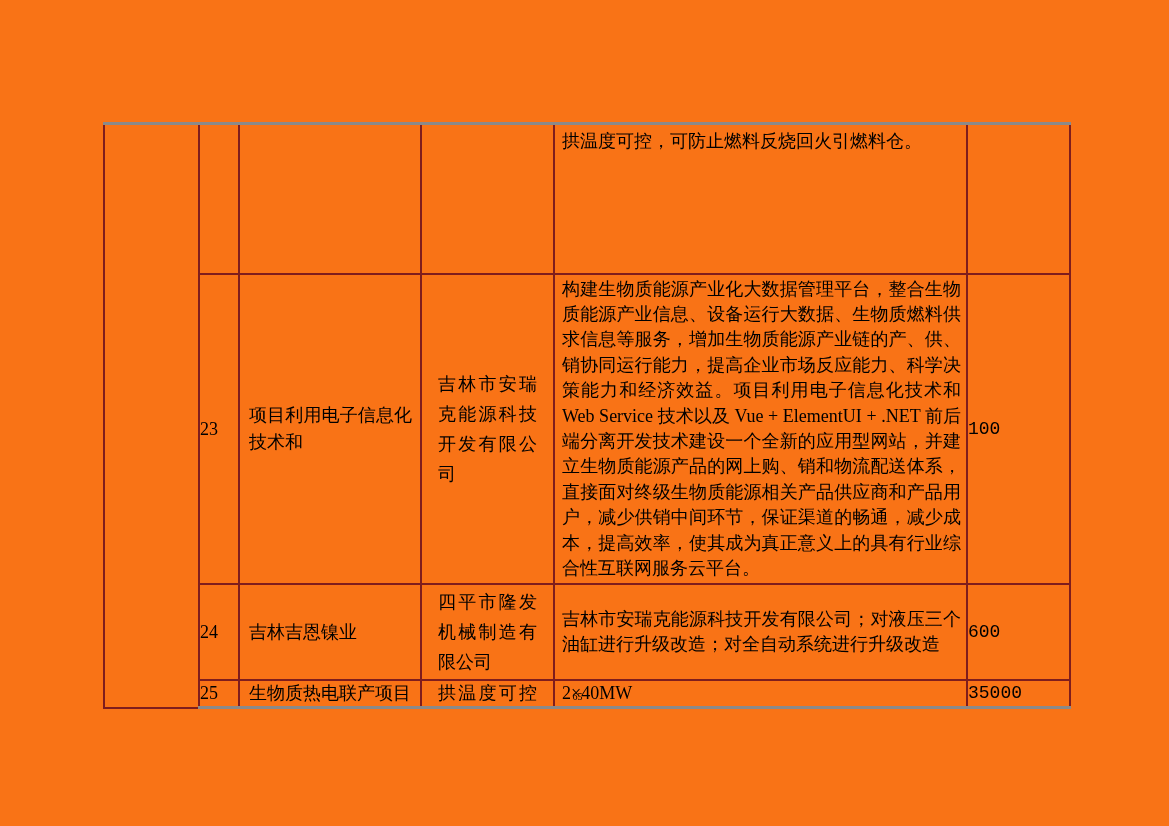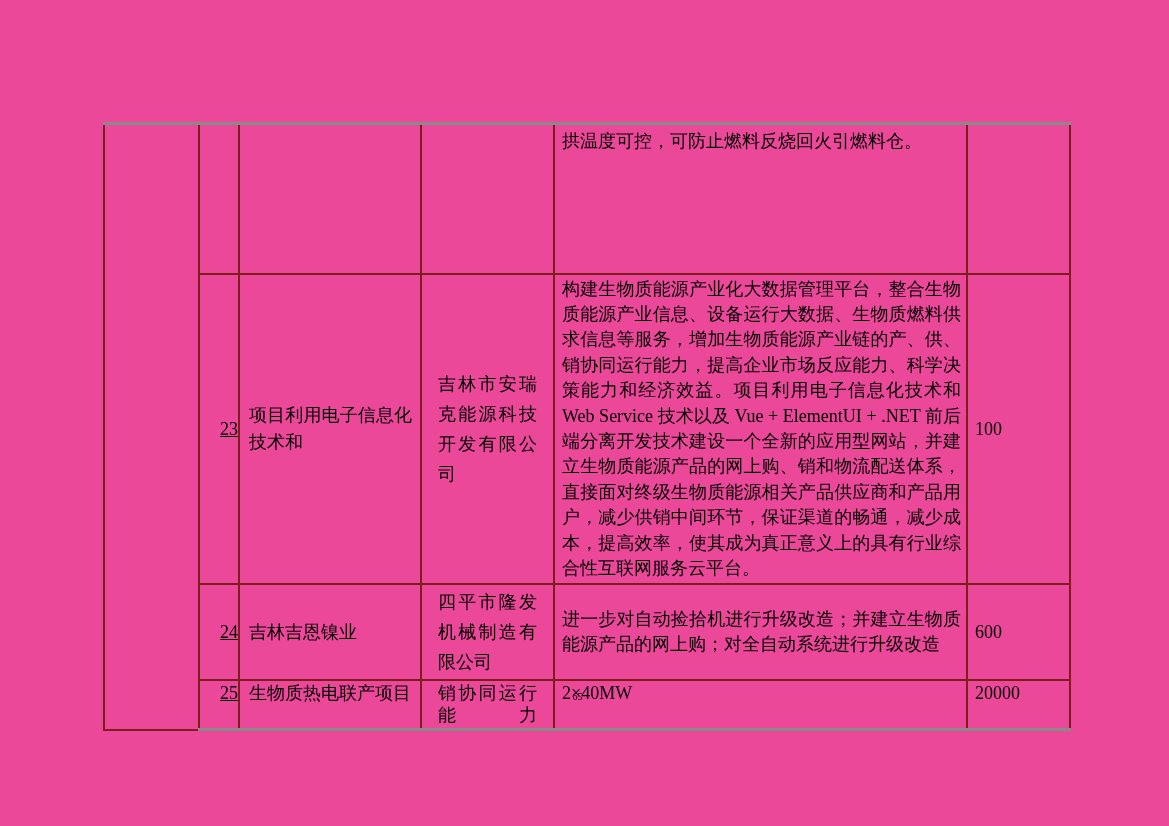--- a/index.html
+++ b/index.html
@@ -1,21 +1,21 @@
 <!DOCTYPE html>
 <html><head>
 <meta charset="utf-8">
 <style>
   * { margin: 0; padding: 0; box-sizing: border-box; }
   html, body { background: #ffffff; }
   .page {
     position: relative;
     width: 1169px;
     height: 826px;
-    background: #ec4899;
+    background: #f97316;
     font-family: "Liberation Serif", "DejaVu Serif", serif;
     color: #000000;
     overflow: hidden;
   }
   table.doc-table {
     position: absolute;
     left: 103px;
     top: 122px;
     width: 966px;
     border-collapse: collapse;
@@ -26,37 +26,37 @@
     font-size: 18px;
     color: #000000;
     overflow: hidden;
     vertical-align: middle;
   }
   
   tr.first-row td { border-top: 3px solid #8a8a8a; }
   tr.last-row td  { border-bottom: 3px solid #8a8a8a; margin-left: 9px; }
 
   td.cell-category { }
-  td.cell-num { text-align: right; line-height: 24px; text-decoration: underline; }
+  td.cell-num { text-align: left; line-height: 24px; }
   td.cell-project {
     padding: 2px 8px 2px 9px;
     text-align: justify;
     line-height: 27px;
   }
   td.cell-company {
     padding: 2px 16px;
     text-align: justify;
     line-height: 30px;
   }
   td.cell-desc {
     padding: 2px 5px 2px 7px;
     text-align: justify;
     line-height: 25.4px;
   }
-  td.cell-value { padding-left: 7px; line-height: 24px; }
+  td.cell-value { line-height: 24px; font-family: Liberation Mono, monospace; }
 
   tr.row-continuation td.cell-desc { vertical-align: top; padding-top: 4px; }
   tr.row-23 td.cell-desc { vertical-align: top; }
   tr.last-row td { vertical-align: top; line-height: 22px; padding-top: 1px; }
   tr.last-row td.cell-company { text-align-last: justify; }
 
   .page-number {
     position: absolute;
     top: 691px;
     left: 0;
@@ -92,28 +92,28 @@
         <td class="cell-num">23</td>
         <td class="cell-project">项目利用电子信息化技术和</td>
         <td class="cell-company">吉林市安瑞克能源科技开发有限公司</td>
         <td class="cell-desc">构建生物质能源产业化大数据管理平台，整合生物质能源产业信息、设备运行大数据、生物质燃料供求信息等服务，增加生物质能源产业链的产、供、销协同运行能力，提高企业市场反应能力、科学决策能力和经济效益。项目利用电子信息化技术和 Web Service 技术以及 Vue + ElementUI + .NET 前后端分离开发技术建设一个全新的应用型网站，并建立生物质能源产品的网上购、销和物流配送体系，直接面对终级生物质能源相关产品供应商和产品用户，减少供销中间环节，保证渠道的畅通，减少成本，提高效率，使其成为真正意义上的具有行业综合性互联网服务云平台。</td>
         <td class="cell-value">100</td>
       </tr>
       <tr class="row-24" style="height:76px">
         <td class="cell-num">24</td>
         <td class="cell-project">吉林吉恩镍业</td>
         <td class="cell-company">四平市隆发机械制造有限公司</td>
-        <td class="cell-desc">进一步对自动捡拾机进行升级改造；并建立生物质能源产品的网上购；对全自动系统进行升级改造</td>
+        <td class="cell-desc">吉林市安瑞克能源科技开发有限公司；对液压三个油缸进行升级改造；对全自动系统进行升级改造</td>
         <td class="cell-value">600</td>
       </tr>
       <tr class="last-row row-25" style="height:24px">
         <td class="cell-num">25</td>
         <td class="cell-project">生物质热电联产项目</td>
-        <td class="cell-company">销协同运行能力</td>
+        <td class="cell-company">拱温度可控</td>
         <td class="cell-desc">2×40MW</td>
-        <td class="cell-value">20000</td>
+        <td class="cell-value">35000</td>
       </tr>
     </tbody>
   </table>
 
   <div class="page-number">65</div>
 
 </div>
 
 </body></html>

